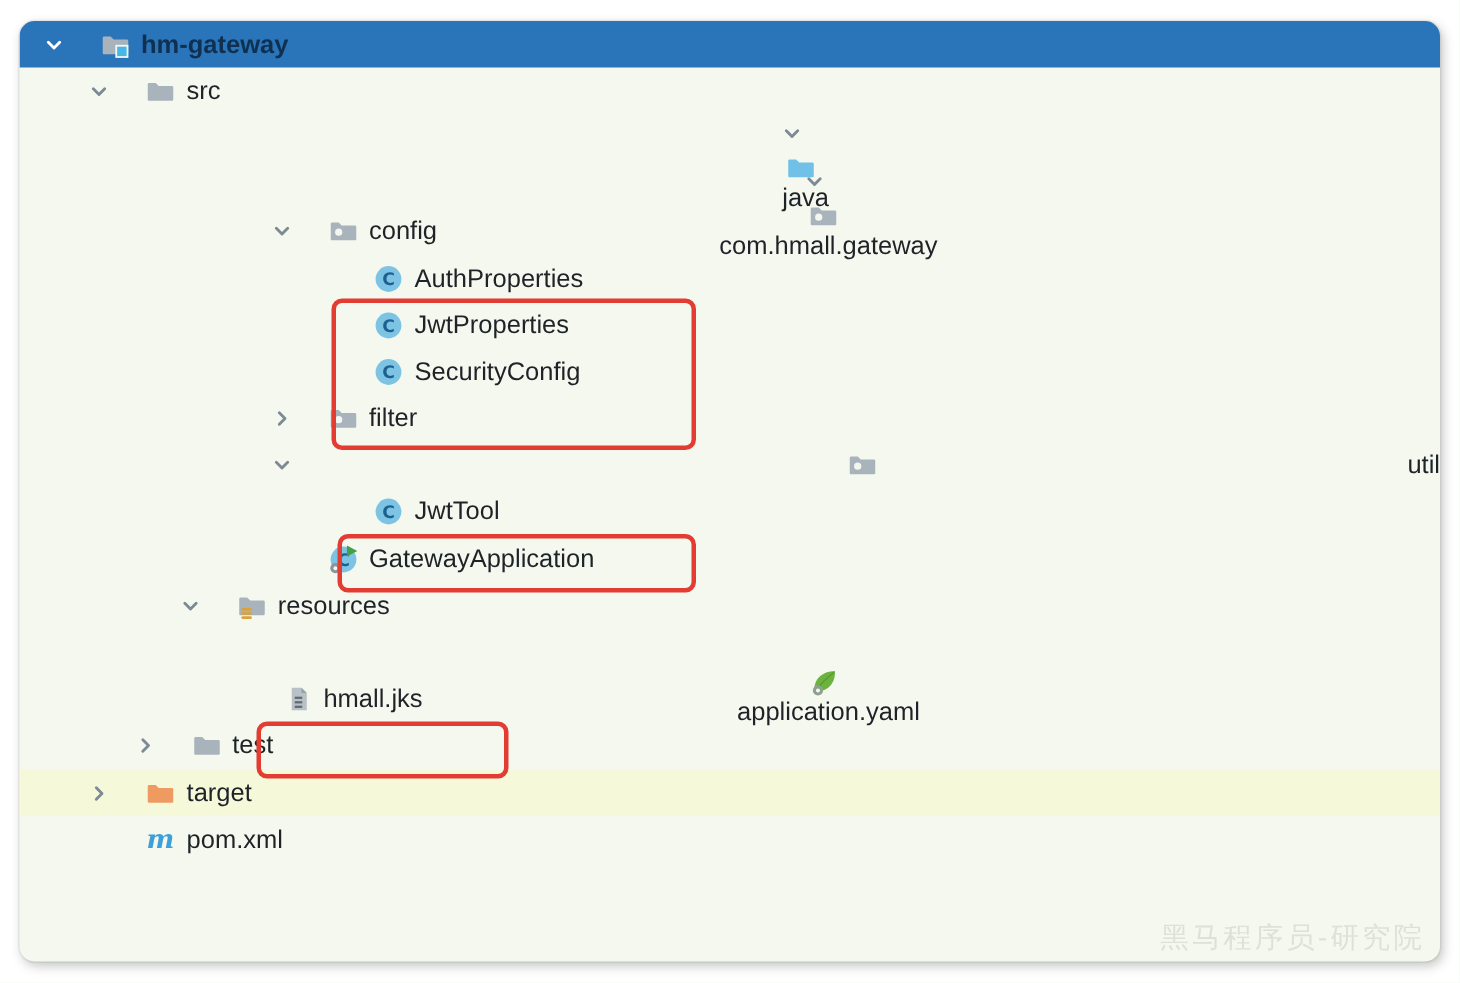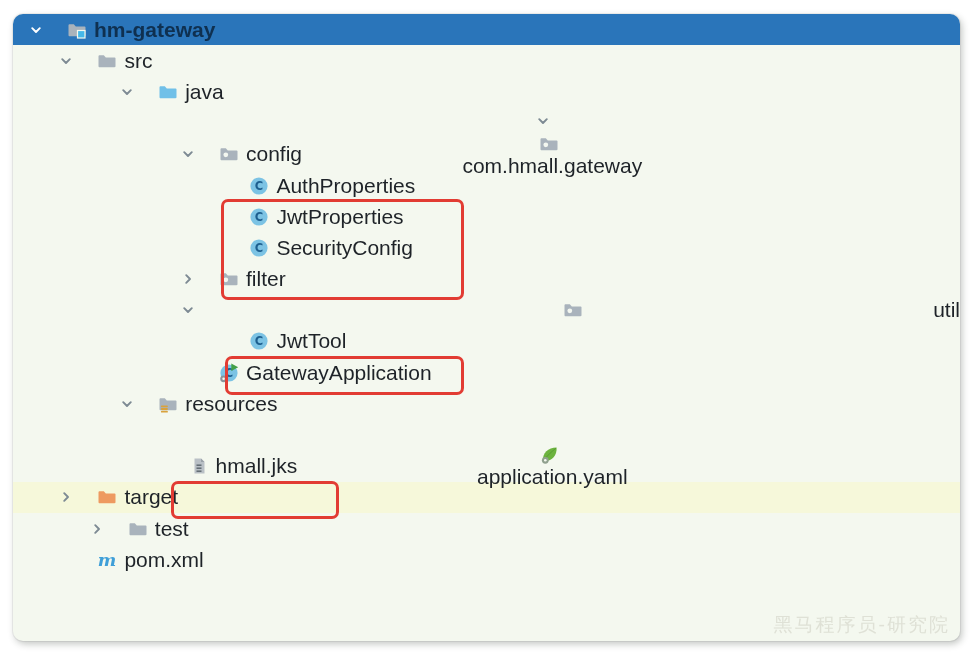--- a/index.html
+++ b/index.html
@@ -23,21 +23,21 @@
   .chev{
     width:26px;height:16px;flex:0 0 26px;margin-right:18px;
     display:flex;align-items:center;justify-content:center;color:#7d8a93;
   }
   .row.selected .chev{color:#ffffff;}
   .ticon{
     width:20px;height:20px;flex:0 0 20px;margin-right:7px;
     display:flex;align-items:center;justify-content:center;
   }
   .ticon svg{overflow:visible;}
-  .lbl{font-size:21px;color:#1e2328;}
+  .lbl{font-size:17px;color:#1e2328;}
   .row.selected .lbl{color:#0f3050;font-weight:bold;}
   .redbox{
     position:absolute;border:3px solid #e23c33;border-radius:7px;
     pointer-events:none;background:transparent;
   }
   .box1{left:208px;top:185px;width:237px;height:95px;}
   .box2{left:212px;top:342px;width:233px;height:33px;}
   .box3{left:158px;top:467px;width:162px;height:32px;}
   .watermark{
     position:absolute;right:10px;bottom:3px;font-size:19px;
@@ -70,21 +70,21 @@
             <path d="M4.2 6.2 L8 10 L11.8 6.2" fill="none" stroke="currentColor" stroke-width="1.9" stroke-linecap="round" stroke-linejoin="round"></path>
           </svg>
         </span>
         <span class="ticon">
           <svg width="20" height="20" viewBox="0 0 20 20" xmlns="http://www.w3.org/2000/svg">
             <path d="M1.5 5.2c0-.5.4-.9.9-.9h4.4l2 2.1h8.8c.5 0 .9.4.9.9v8c0 .5-.4.9-.9.9H2.4c-.5 0-.9-.4-.9-.9z" fill="#a9b3bc"></path>
           </svg>
         </span>
         <span class="lbl">src</span>
       </div>
-      <div class="row" style="padding-left: 101.2px;">
+      <div class="row" style="padding-left: 101.2px; flex-direction: column;">
         <span class="chev">
           <svg width="16" height="16" viewBox="0 0 16 16">
             <path d="M4.2 6.2 L8 10 L11.8 6.2" fill="none" stroke="currentColor" stroke-width="1.9" stroke-linecap="round" stroke-linejoin="round"></path>
           </svg>
         </span>
         <span class="ticon">
           <svg width="20" height="20" viewBox="0 0 20 20" xmlns="http://www.w3.org/2000/svg">
             <path d="M1.5 5.2c0-.5.4-.9.9-.9h4.4l2 2.1h8.8c.5 0 .9.4.9.9v8c0 .5-.4.9-.9.9H2.4c-.5 0-.9-.4-.9-.9z" fill="#70c0e8"></path>
           </svg>
         </span>
@@ -237,45 +237,45 @@
             <path d="M12 2.5v3.5h3.5z" fill="#99a1a8"></path>
             <g stroke="#5f6a72" stroke-width="1.5">
               <path d="M7.5 9.2h5"></path>
               <path d="M7.5 12.2h5"></path>
               <path d="M7.5 15.2h5"></path>
             </g>
           </svg>
         </span>
         <span class="lbl">hmall.jks</span>
       </div>
+      <div class="row" style="padding-left: 70.8px;">
+        <span class="chev">
+          <svg width="16" height="16" viewBox="0 0 16 16">
+            <path d="M6.2 4.2 L10 8 L6.2 11.8" fill="none" stroke="currentColor" stroke-width="1.9" stroke-linecap="round" stroke-linejoin="round"></path>
+          </svg>
+        </span>
+        <span class="ticon">
+          <svg width="20" height="20" viewBox="0 0 20 20" xmlns="http://www.w3.org/2000/svg">
+            <path d="M1.5 5.2c0-.5.4-.9.9-.9h4.4l2 2.1h8.8c.5 0 .9.4.9.9v8c0 .5-.4.9-.9.9H2.4c-.5 0-.9-.4-.9-.9z" fill="#a9b3bc"></path>
+          </svg>
+        </span>
+        <span class="lbl">test</span>
+      </div>
       <div class="row highlight" style="padding-left: 40.4px;">
         <span class="chev">
           <svg width="16" height="16" viewBox="0 0 16 16">
             <path d="M6.2 4.2 L10 8 L6.2 11.8" fill="none" stroke="currentColor" stroke-width="1.9" stroke-linecap="round" stroke-linejoin="round"></path>
           </svg>
         </span>
         <span class="ticon">
           <svg width="20" height="20" viewBox="0 0 20 20" xmlns="http://www.w3.org/2000/svg">
             <path d="M1.5 5.2c0-.5.4-.9.9-.9h4.4l2 2.1h8.8c.5 0 .9.4.9.9v8c0 .5-.4.9-.9.9H2.4c-.5 0-.9-.4-.9-.9z" fill="#ee9a60"></path>
           </svg>
         </span>
         <span class="lbl">target</span>
-      </div>
-      <div class="row" style="padding-left: 70.8px;">
-        <span class="chev">
-          <svg width="16" height="16" viewBox="0 0 16 16">
-            <path d="M6.2 4.2 L10 8 L6.2 11.8" fill="none" stroke="currentColor" stroke-width="1.9" stroke-linecap="round" stroke-linejoin="round"></path>
-          </svg>
-        </span>
-        <span class="ticon">
-          <svg width="20" height="20" viewBox="0 0 20 20" xmlns="http://www.w3.org/2000/svg">
-            <path d="M1.5 5.2c0-.5.4-.9.9-.9h4.4l2 2.1h8.8c.5 0 .9.4.9.9v8c0 .5-.4.9-.9.9H2.4c-.5 0-.9-.4-.9-.9z" fill="#a9b3bc"></path>
-          </svg>
-        </span>
-        <span class="lbl">test</span>
       </div>
       <div class="row" style="padding-left: 40.4px;">
         <span class="chev"></span>
         <span class="ticon">
           <svg width="20" height="20" viewBox="0 0 20 20" xmlns="http://www.w3.org/2000/svg">
             <text x="10" y="15.5" text-anchor="middle" font-family="DejaVu Serif,serif" font-style="italic" font-weight="700" font-size="17.5" fill="#3f9fd8">m</text>
           </svg>
         </span>
         <span class="lbl">pom.xml</span>
       </div>

